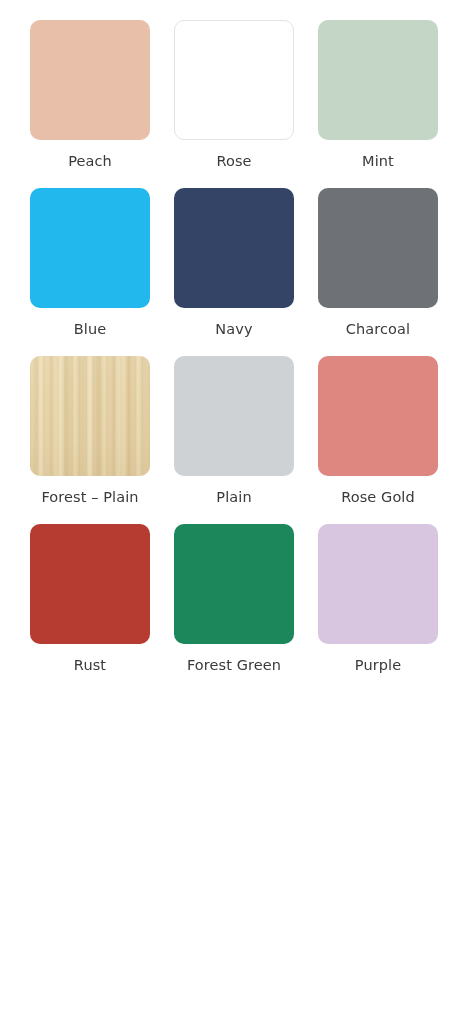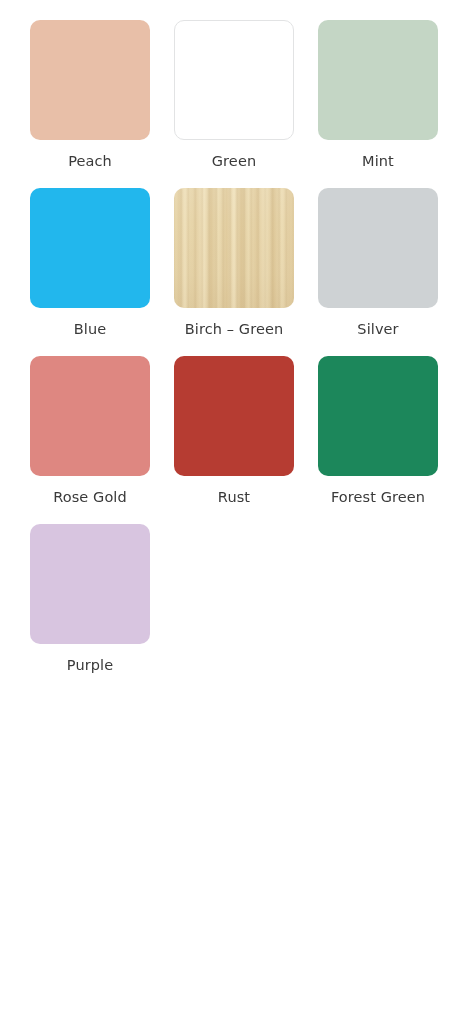--- a/index.html
+++ b/index.html
@@ -96,37 +96,45 @@
 </head>
 <body>
 
 <div class="swatch-grid">
     <div class="swatch-cell">
       <div class="swatch-chip" style="background-color: rgb(232, 191, 168);"></div>
       <div class="swatch-label">Peach</div>
     </div>
     <div class="swatch-cell">
       <div class="swatch-chip bordered" style="background-color: rgb(255, 255, 255);"></div>
-      <div class="swatch-label">Green</div>
+      <div class="swatch-label">Rose</div>
     </div>
     <div class="swatch-cell">
       <div class="swatch-chip" style="background-color: rgb(196, 214, 197);"></div>
       <div class="swatch-label">Mint</div>
     </div>
     <div class="swatch-cell">
       <div class="swatch-chip" style="background-color: rgb(34, 183, 237);"></div>
       <div class="swatch-label">Blue</div>
     </div>
     <div class="swatch-cell">
+      <div class="swatch-chip" style="background-color: rgb(52, 68, 103);"></div>
+      <div class="swatch-label">Navy</div>
+    </div>
+    <div class="swatch-cell">
+      <div class="swatch-chip" style="background-color: rgb(110, 113, 117);"></div>
+      <div class="swatch-label">Charcoal</div>
+    </div>
+    <div class="swatch-cell">
       <div class="swatch-chip wood-grain"></div>
-      <div class="swatch-label">Birch – Green</div>
+      <div class="swatch-label">Forest – Plain</div>
     </div>
     <div class="swatch-cell">
       <div class="swatch-chip" style="background-color: rgb(206, 210, 212);"></div>
-      <div class="swatch-label">Silver</div>
+      <div class="swatch-label">Plain</div>
     </div>
     <div class="swatch-cell">
       <div class="swatch-chip" style="background-color: rgb(222, 135, 129);"></div>
       <div class="swatch-label">Rose Gold</div>
     </div>
     <div class="swatch-cell">
       <div class="swatch-chip" style="background-color: rgb(182, 60, 50);"></div>
       <div class="swatch-label">Rust</div>
     </div>
     <div class="swatch-cell">

